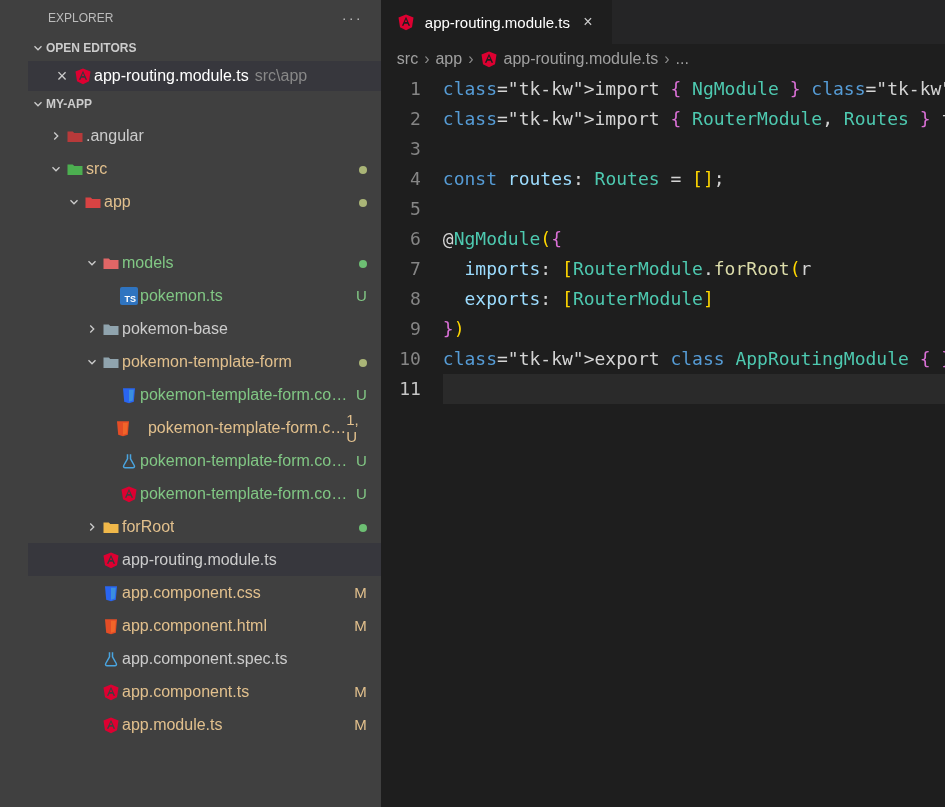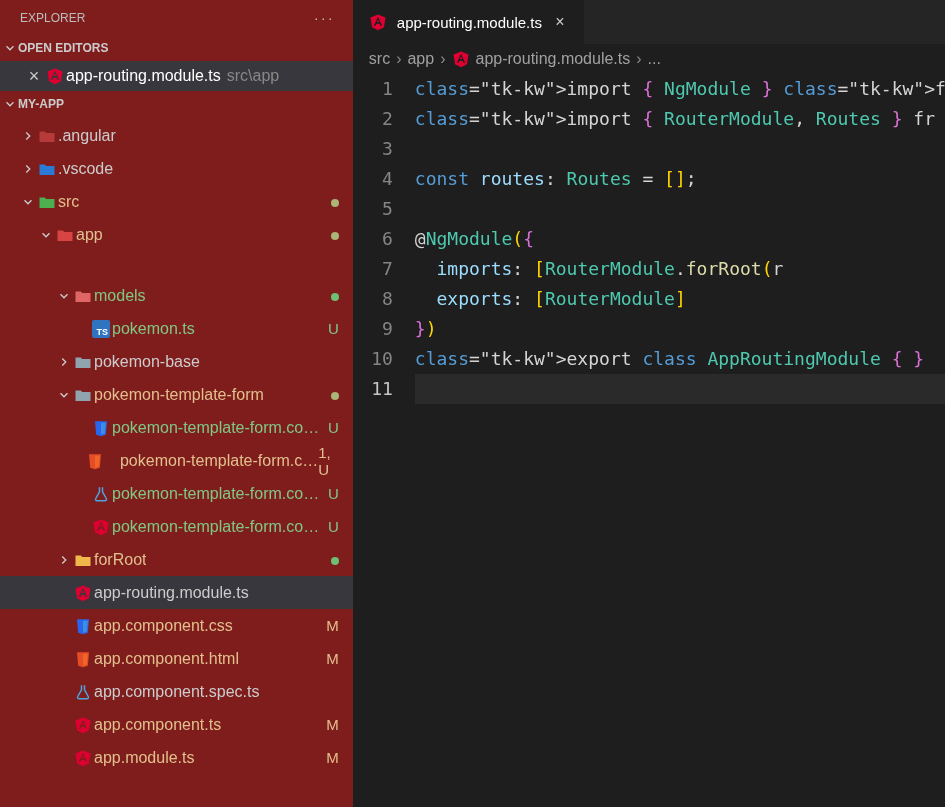--- a/index.html
+++ b/index.html
@@ -1,17 +1,17 @@
 <!DOCTYPE html>
 <html><head>
 <meta charset="utf-8">
 <style>
   * { margin:0; padding:0; box-sizing:border-box; }
   body { width:945px; height:807px; background:#1e1e1e; font-family:"Segoe UI",Arial,sans-serif; font-size:13px; color:#ccc; overflow:hidden; display:flex; }
-  .sidebar { width:424px; height:100%; background:#7f1d1d; display:flex; flex-direction:column; }
+  .sidebar { width:424px; height:100%; background:#404040; display:flex; flex-direction:column;padding-left:28px; }
   .explorer-header { height:35px; display:flex; align-items:center; justify-content:space-between; padding:0 18px 0 20px; color:#bbb; font-size:12px; }
   .more-dots { letter-spacing:2px; cursor:pointer; font-size:15px; }
   .section-header { display:flex; align-items:center; height:26px; padding-left:2px; font-weight:700; font-size:12px; color:#ccc; cursor:pointer; }
   .chevron { width:16px; display:inline-flex; justify-content:center; align-items:center; }
   .chevron svg { width:14px; height:14px; }
   .open-editor-row { display:flex; align-items:center; height:30px; padding-left:24px; background:#37373d; }
   .close-x { width:20px; color:#ccc; font-size:18px; line-height:1; cursor:pointer; text-align:center; }
   .icon-slot { width:22px; display:inline-flex; justify-content:center; align-items:center; }
   .icon-slot svg, .icon-slot .glyph { width:18px; height:18px; }
   .tree { padding-top:2px; overflow:hidden; }
@@ -93,34 +93,20 @@
           <svg viewBox="0 0 24 24">
             <path d="M2 6h7l2 2h11v12H2z" fill="#b73a3a"></path>
           </svg>
         </span>
         <span class="label" style="max-width: 290px;">.angular</span>
         <span class="status"></span>
       </div>
       <div class="tree-row" style="padding-left: 20px;">
         <span class="chevron">
           <svg viewBox="0 0 16 16">
-            <path d="M6 4l4 4-4 4" fill="none" stroke="#ccc" stroke-width="1.5"></path>
-          </svg>
-        </span>
-        <span class="icon-slot">
-          <svg viewBox="0 0 24 24">
-            <path d="M2 6h7l2 2h11v12H2z" fill="#2b7bd6"></path>
-          </svg>
-        </span>
-        <span class="label" style="max-width: 290px;">.vscode</span>
-        <span class="status"></span>
-      </div>
-      <div class="tree-row" style="padding-left: 20px;">
-        <span class="chevron">
-          <svg viewBox="0 0 16 16">
             <path d="M4 6l4 4 4-4" fill="none" stroke="#ccc" stroke-width="1.5"></path>
           </svg>
         </span>
         <span class="icon-slot">
           <svg viewBox="0 0 24 24">
             <path d="M2 6h7l2 2h11v12H2z" fill="#4caf50"></path>
           </svg>
         </span>
         <span class="label" style="color: rgb(226, 192, 141); max-width: 290px;">src</span>
         <span class="status"><span class="dot" style="background:#aab577"></span></span>

